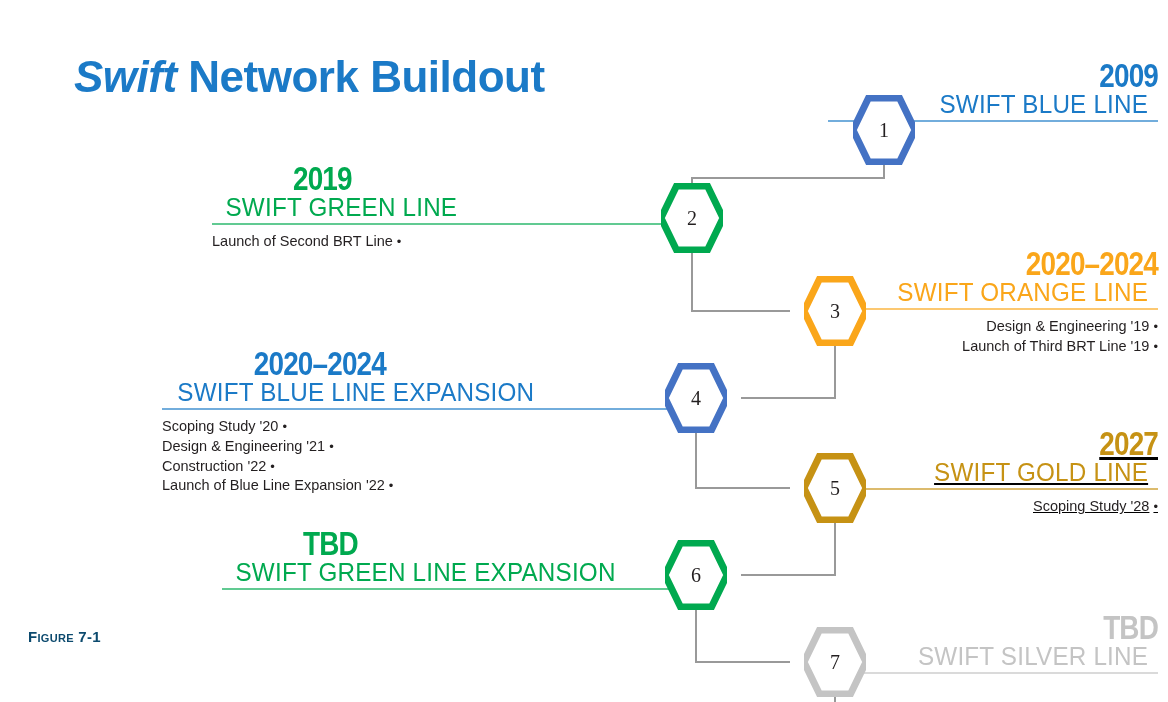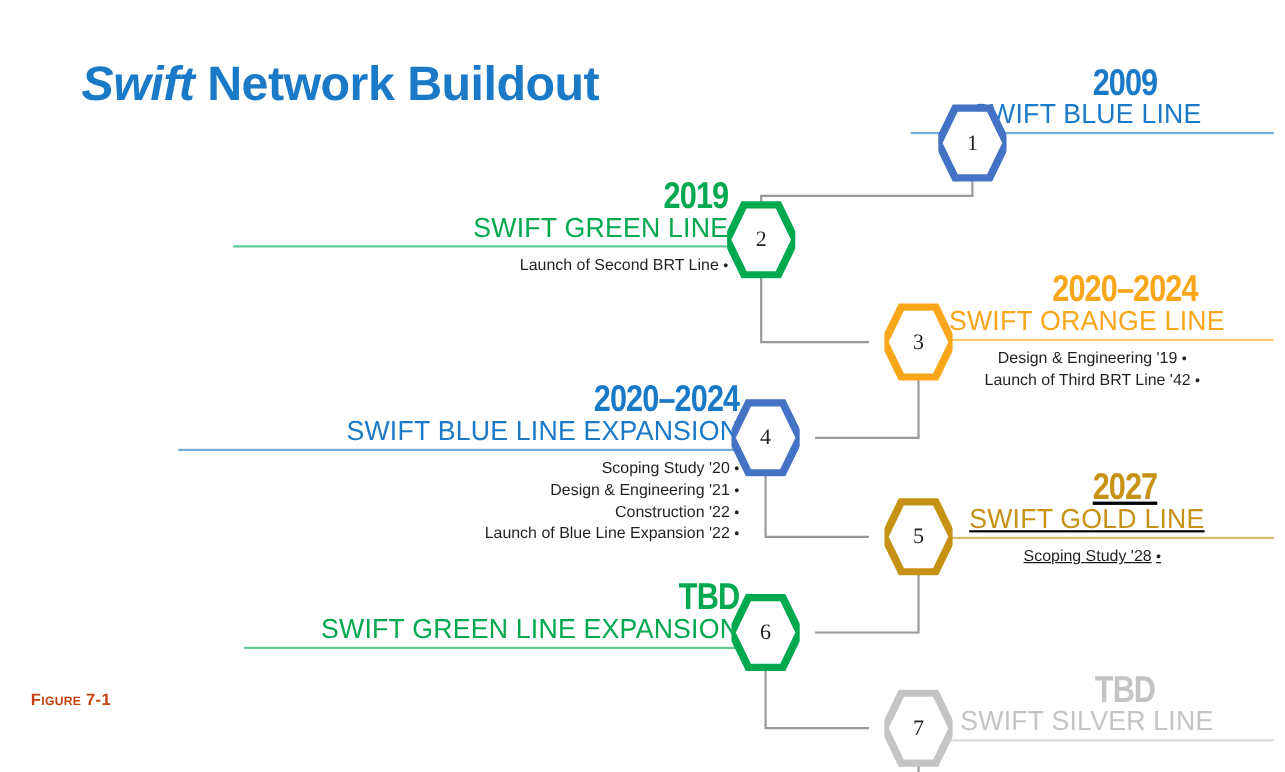--- a/index.html
+++ b/index.html
@@ -35,21 +35,21 @@
     font-weight: bold;
   }
 
   
   #figure-caption {
     position: absolute;
     left: 28px;
     top: 628px;
     font-size: 15px;
     font-weight: bold;
-    color: #c2410c;
+    color: #0c4a6e;
     font-variant: small-caps;
     letter-spacing: 0.3px;
     white-space: nowrap;
   }
 
   
   #connectors {
     position: absolute;
     left: 0;
     top: 0;
@@ -100,24 +100,23 @@
   .entry-bullets .bullet-line {
     white-space: nowrap;
   }
   .entry-bullets .bullet-dot {
     font-size: 13px;
     padding-left: 4px;
   }
 
   
   .entry.right {
-    text-align: center;
+    text-align: right;
   }
   .entry.left {
-    text-align: right;
   }
 
   
   .hexagon {
     position: absolute;
     width: 62px;
     height: 70px;
   }
   .hexagon svg {
     display: block;
@@ -178,21 +177,21 @@
       <div class="bullet-line"><span>Launch of Second BRT Line</span><span class="bullet-dot">•</span></div>
     </div>
   </div>
 
   <div class="entry right" style="right:10px; top:248px; width:330px;">
     <span class="block entry-year" style="color:#faa61a;">2020–2024</span>
     <span class="block entry-name" style="color:#faa61a;">SWIFT ORANGE LINE</span>
     <div class="entry-rule" style="background:#faa61a;"></div>
     <div class="entry-bullets">
       <div class="bullet-line"><span>Design &amp; Engineering '19</span><span class="bullet-dot">•</span></div>
-      <div class="bullet-line"><span>Launch of Third BRT Line '42</span><span class="bullet-dot">•</span></div>
+      <div class="bullet-line"><span>Launch of Third BRT Line '19</span><span class="bullet-dot">•</span></div>
     </div>
   </div>
 
   <div class="entry left" style="left:162px; top:348px; width:510px;">
     <span class="block entry-year" style="color:#1b7ac7;">2020–2024</span>
     <span class="block entry-name" style="color:#1b7ac7;">SWIFT BLUE LINE EXPANSION</span>
     <div class="entry-rule" style="background:#1b7ac7;"></div>
     <div class="entry-bullets">
       <div class="bullet-line"><span>Scoping Study '20</span><span class="bullet-dot">•</span></div>
       <div class="bullet-line"><span>Design &amp; Engineering '21</span><span class="bullet-dot">•</span></div>

